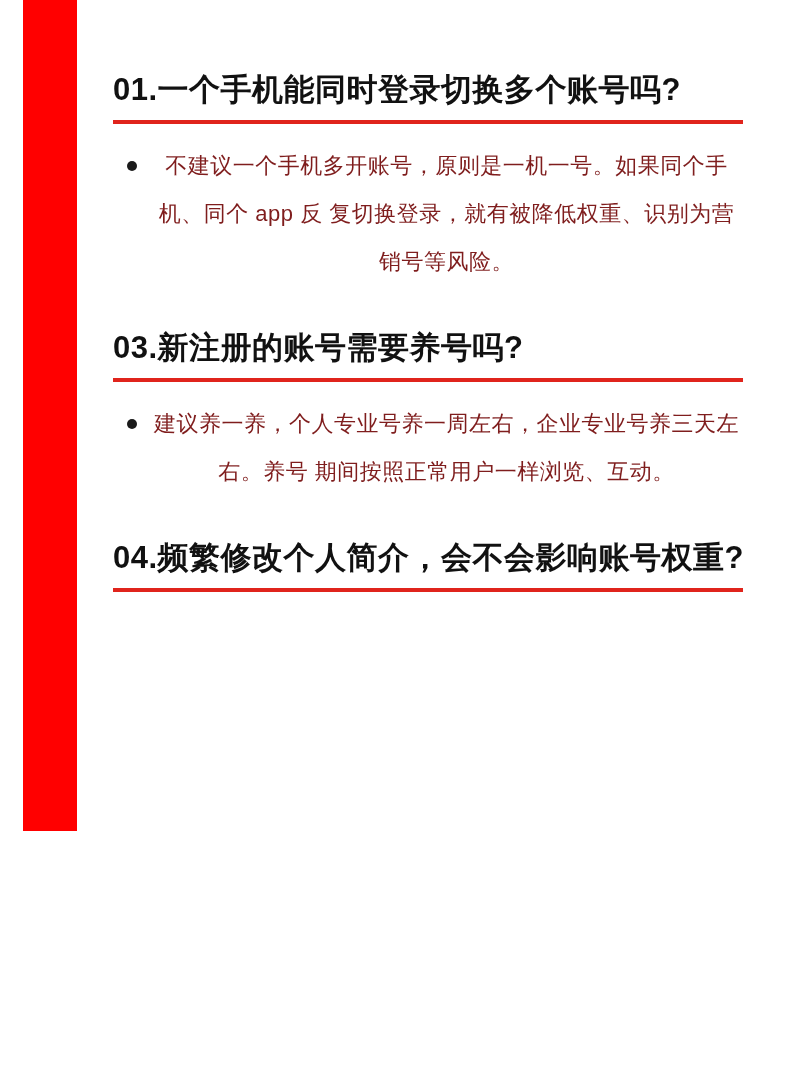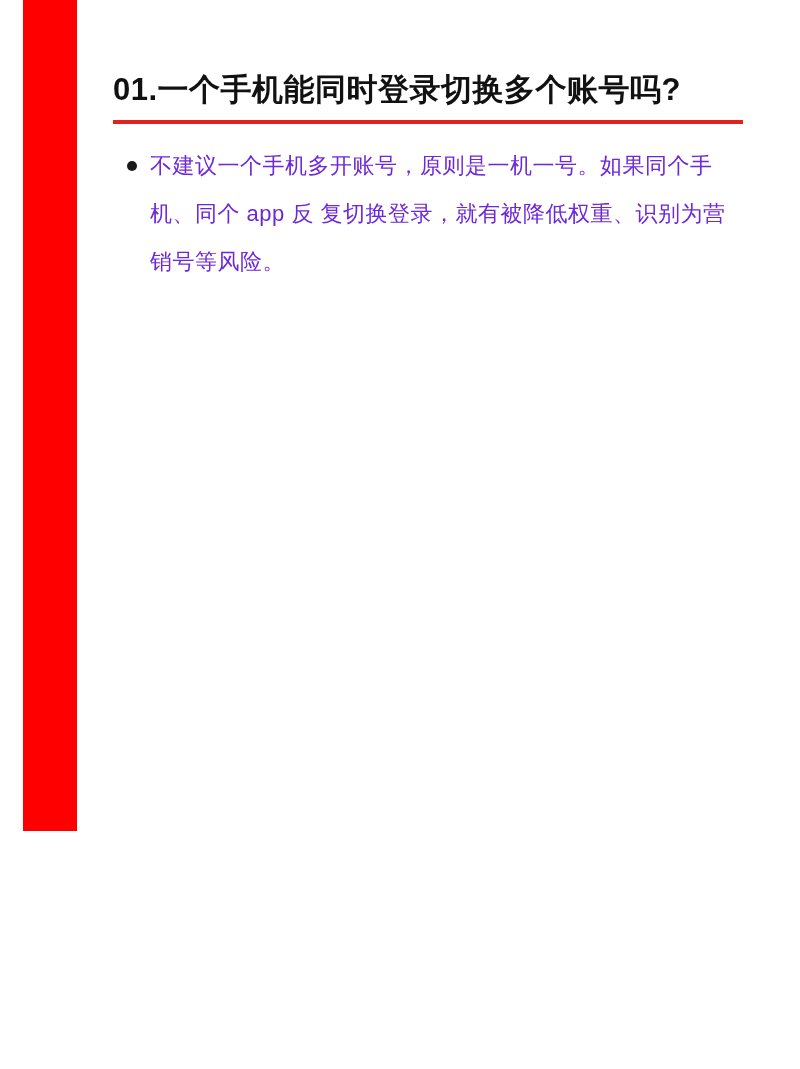--- a/index.html
+++ b/index.html
@@ -58,22 +58,23 @@
     width: 10px;
     height: 10px;
     border-radius: 50%;
     background: #1a1a1a;
     margin: 19px 13px 0 14px;
   }
   .bullet-text {
     font-size: 22px;
     line-height: 48px;
     letter-spacing: 0.5px;
-    color: #6d28d9;
+    color: #7f1d1d;
     width: 593px;
+    text-align: center;
   }
 </style>
 </head>
 <body>
 
 <div class="page">
   <div class="accent-bar"></div>
 
   <div class="content">
 
@@ -83,18 +84,28 @@
         <li class="list-item">
           <span class="bullet-icon"></span>
           <span class="bullet-text">不建议一个手机多开账号，原则是一机一号。如果同个手机、同个 app 反 复切换登录，就有被降低权重、识别为营销号等风险。</span>
         </li>
       </ul>
     </div>
 
     <div class="section">
     </div>
 
+    <div class="section">
+      <h2 class="section-heading"><span>03.</span><span>新注册的账号需要养号吗?</span></h2>
+      <ul class="bullet-list">
+        <li class="list-item">
+          <span class="bullet-icon"></span>
+          <span class="bullet-text">建议养一养，个人专业号养一周左右，企业专业号养三天左右。养号 期间按照正常用户一样浏览、互动。</span>
+        </li>
+      </ul>
+    </div>
 
     <div class="section">
+      <h2 class="section-heading"><span>04.</span><span>频繁修改个人简介，会不会影响账号权重?</span></h2>
     </div>
 
   </div>
 </div>
 
 </body></html>

